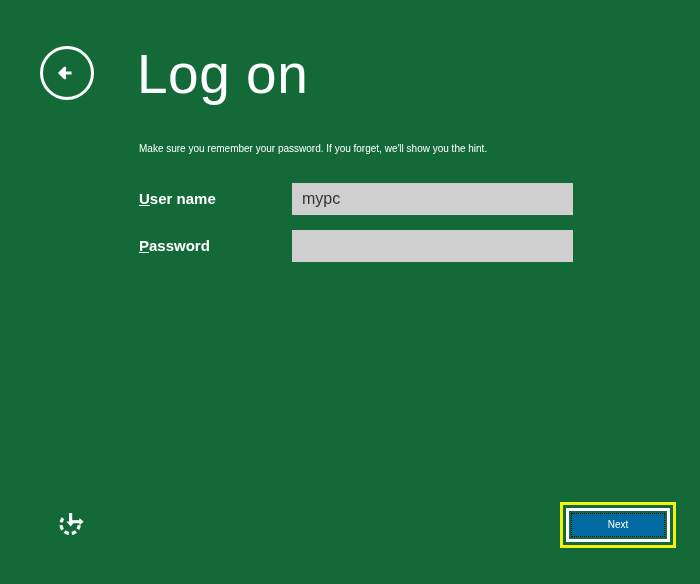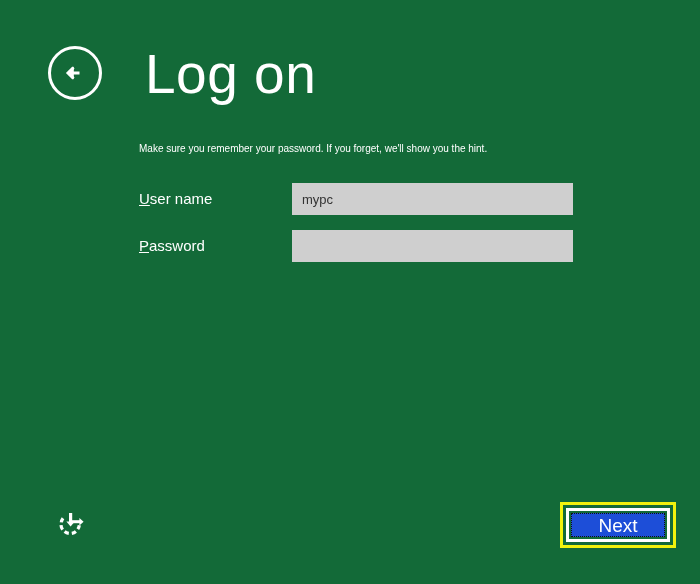--- a/index.html
+++ b/index.html
@@ -17,21 +17,21 @@
 
   .screen {
     position: absolute;
     inset: 0;
     background: #136A38;
   }
 
   
   .header {
     position: absolute;
-    left: 48px;
+    left: 40px;
     top: 45px;
     display: flex;
     align-items: center;
   }
   .back-button {
     width: 54px;
     height: 54px;
     border-radius: 50%;
     border: 3px solid #ffffff;
     box-sizing: border-box;
@@ -80,35 +80,36 @@
     align-items: center;
   }
   .field-label {
     width: 153px;
     flex: 0 0 153px;
     color: #ffffff;
     font-size: 15px;
     line-height: 18px;
     white-space: nowrap;
     user-select: none;
+    font-weight: bold;
   }
   .field-label u {
     text-decoration: underline;
     text-underline-offset: 1px;
   }
   .field-input {
     flex: 1 1 auto;
     height: 32px;
     background: #cfcfcf;
     border: none;
     outline: none;
     box-sizing: border-box;
     padding: 0 10px;
     font-family: "Liberation Sans", sans-serif;
-    font-size: 13px;
+    font-size: 16px;
     color: #333333;
     border-radius: 0;
   }
   .field-input::placeholder { color: #7a7a7a; }
 
   
   .ease-of-access {
     position: absolute;
     left: 56px;
     top: 509px;
@@ -135,25 +136,25 @@
     height: 100%;
     box-sizing: border-box;
     border: 3px solid #ffffff;
     padding: 2px;
     background: transparent;
   }
   .next-button {
     width: 100%;
     height: 100%;
     box-sizing: border-box;
-    background: #1d4ed8;
+    background: #0369a1;
     border: 1px dotted #111111;
     color: #ffffff;
     font-family: "Liberation Sans", sans-serif;
-    font-size: 19px;
+    font-size: 10px;
     line-height: 1;
     cursor: pointer;
     padding: 0;
     display: flex;
     align-items: center;
     justify-content: center;
   }
 </style>
 </head>
 <body>

